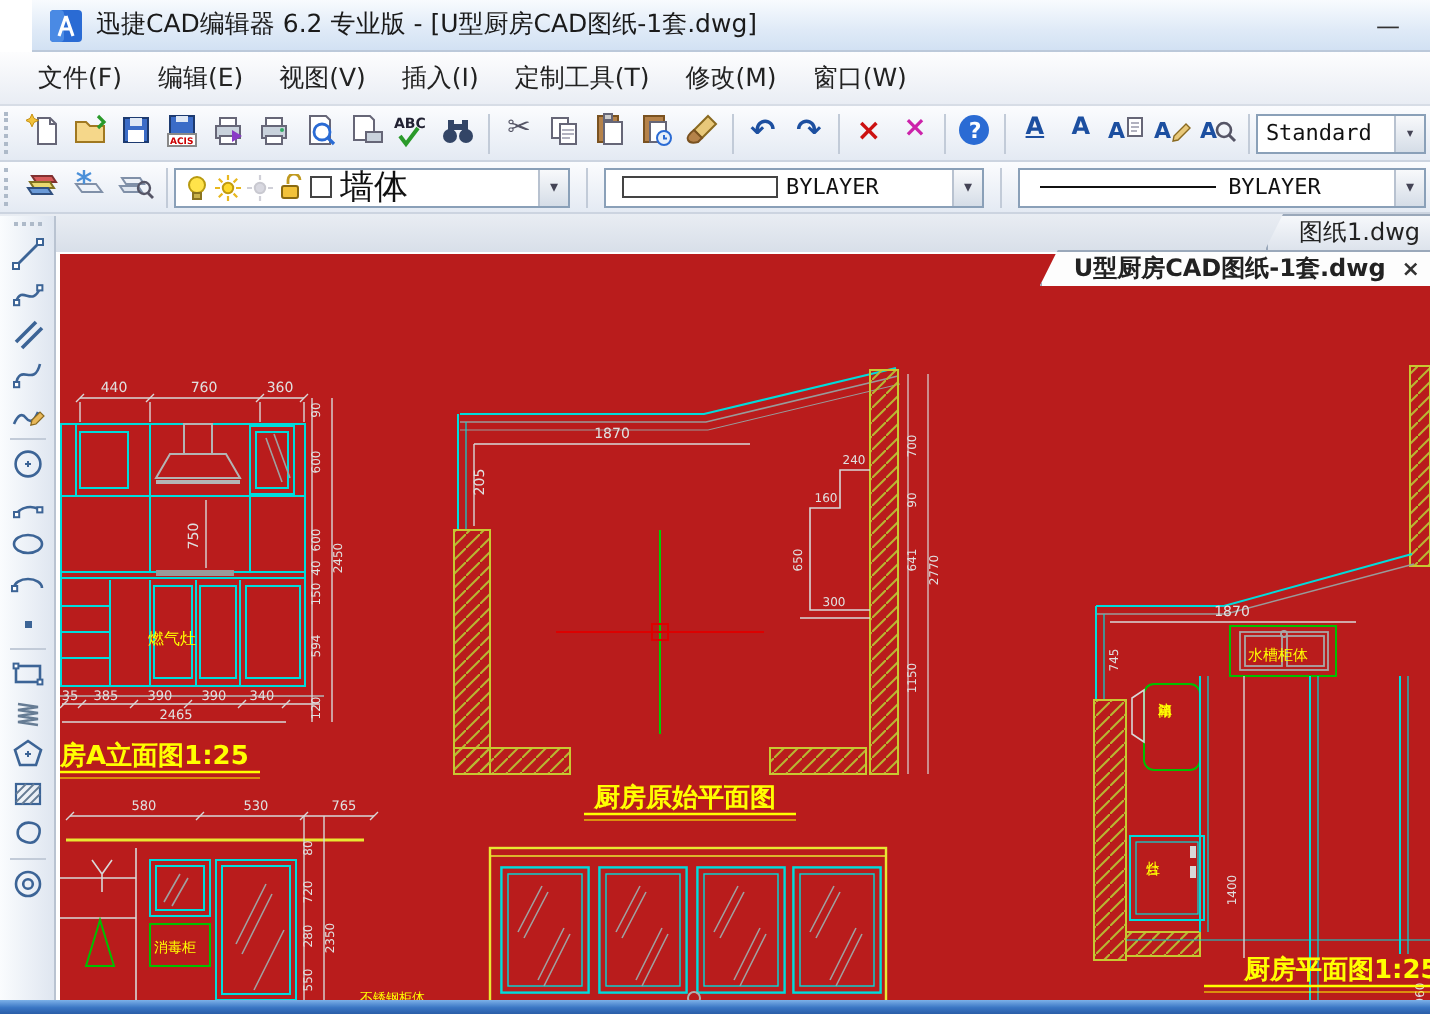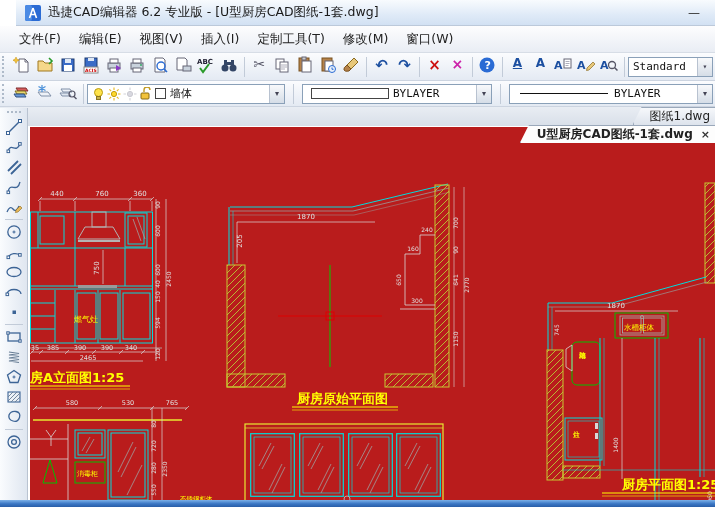--- a/index.html
+++ b/index.html
@@ -291,21 +291,21 @@
           <circle cx="7" cy="7" r="2.6" fill="#aab" stroke="#889"></circle>
           <g stroke="#99a" stroke-width="1.1">
             <path d="M7,0.5 v2.5 M7,11 v2.5 M0.5,7 h2.5 M11,7 h2.5"></path>
           </g>
         </svg>
       <svg width="12" height="14" viewBox="0 0 12 14" style="margin-left:2px">
           <path d="M3,6 v-2 a3,3 0 0 1 6,0" fill="none" stroke="#c09a20" stroke-width="1.4" transform="translate(2,-1)"></path>
           <rect x="2" y="6" width="8" height="6" rx="1" fill="#f2c23a" stroke="#8a6a10"></rect>
         </svg>
       <span class="swatch"></span>
-      <span style="font-size:11px;">墙体</span>
+      <span style="font-size:17px;">墙体</span>
       <span class="arrow">▾</span>
     </div>
     <div class="tb-sep" style="margin:0 8px;"></div>
     <div class="combo" style="width:192px;">
       <span class="swatch wide"></span>
       <span class="mono">BYLAYER</span>
       <span class="arrow">▾</span>
     </div>
     <div class="tb-sep" style="margin:0 8px;"></div>
     <div class="combo" style="width:206px;">

